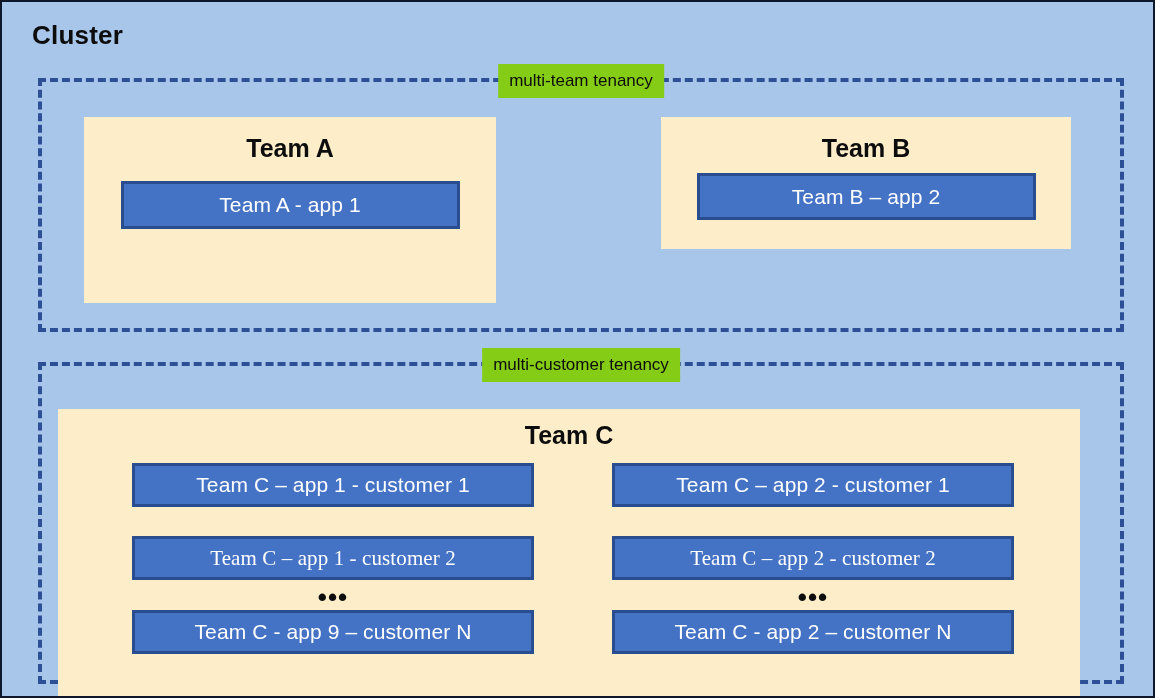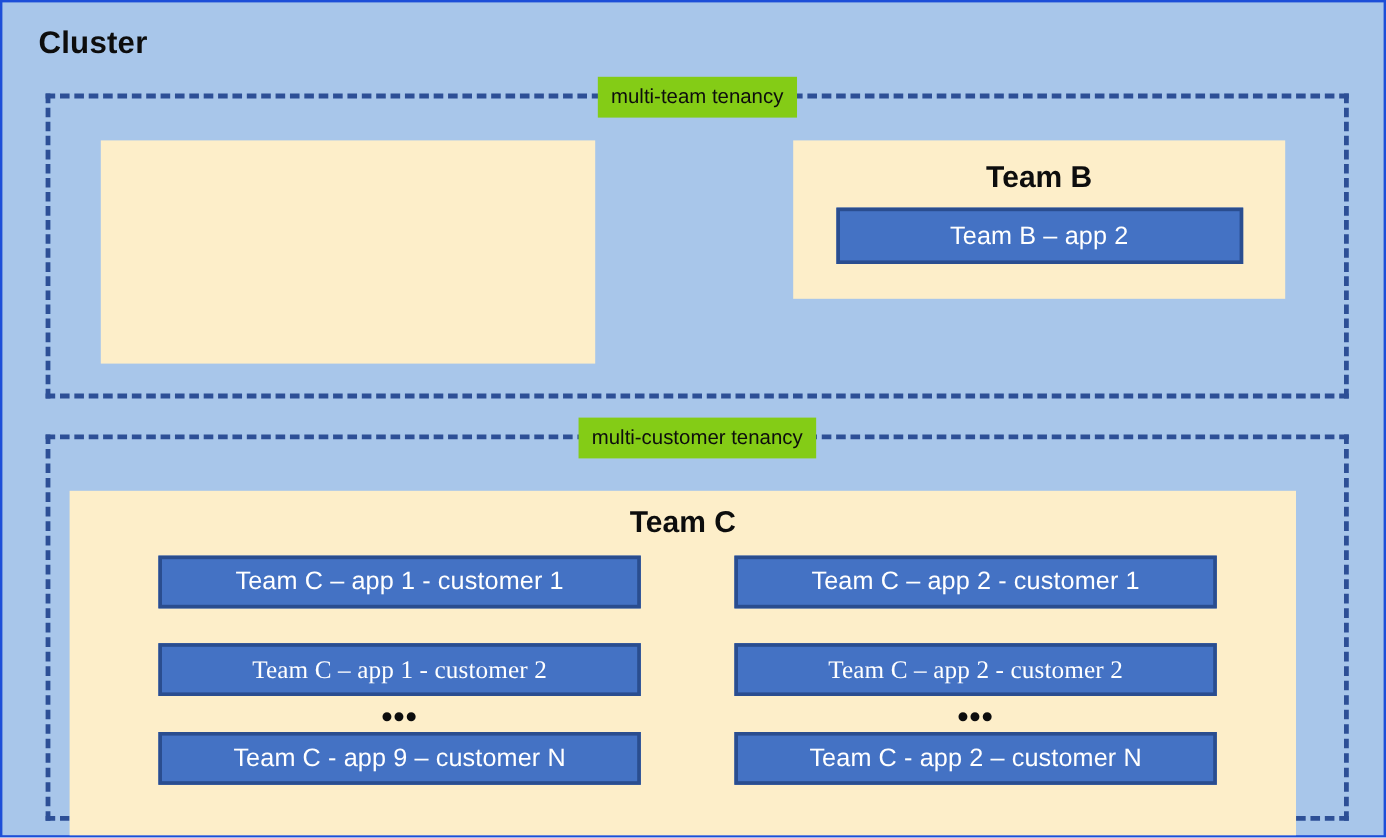--- a/index.html
+++ b/index.html
@@ -10,21 +10,21 @@
   body {
     font-family: "Liberation Sans", sans-serif;
   }
 
   #canvas {
     position: relative;
     width: 1155px;
     height: 698px;
     box-sizing: border-box;
     background: #a8c6ea;
-    border: 2px solid #1d4ed8;
+    border: 2px solid #0f172a;
     overflow: hidden;
   }
 
   
   .cluster-title {
     position: absolute;
     left: 30px;
     top: 18px;
     font-size: 26px;
     font-weight: bold;
@@ -162,20 +162,24 @@
 <div id="canvas">
 
   <div class="cluster-title">Cluster</div>
 
   <div class="tenancy-zone" id="zone-multi-team">
 
     <div class="tenancy-label">multi-team tenancy</div>
   </div>
 
   <div class="team-panel" id="team-a-panel">
+    <div class="team-title">Team A</div>
+    <div id="team-a-apps">
+      <div class="app-box">Team A - app 1</div>
+    </div>
   </div>
 
   <div class="team-panel" id="team-b-panel">
     <div class="team-title">Team B</div>
     <div id="team-b-apps">
       <div class="app-box">Team B – app 2</div>
     </div>
   </div>
 
   <div class="tenancy-zone" id="zone-multi-customer">

